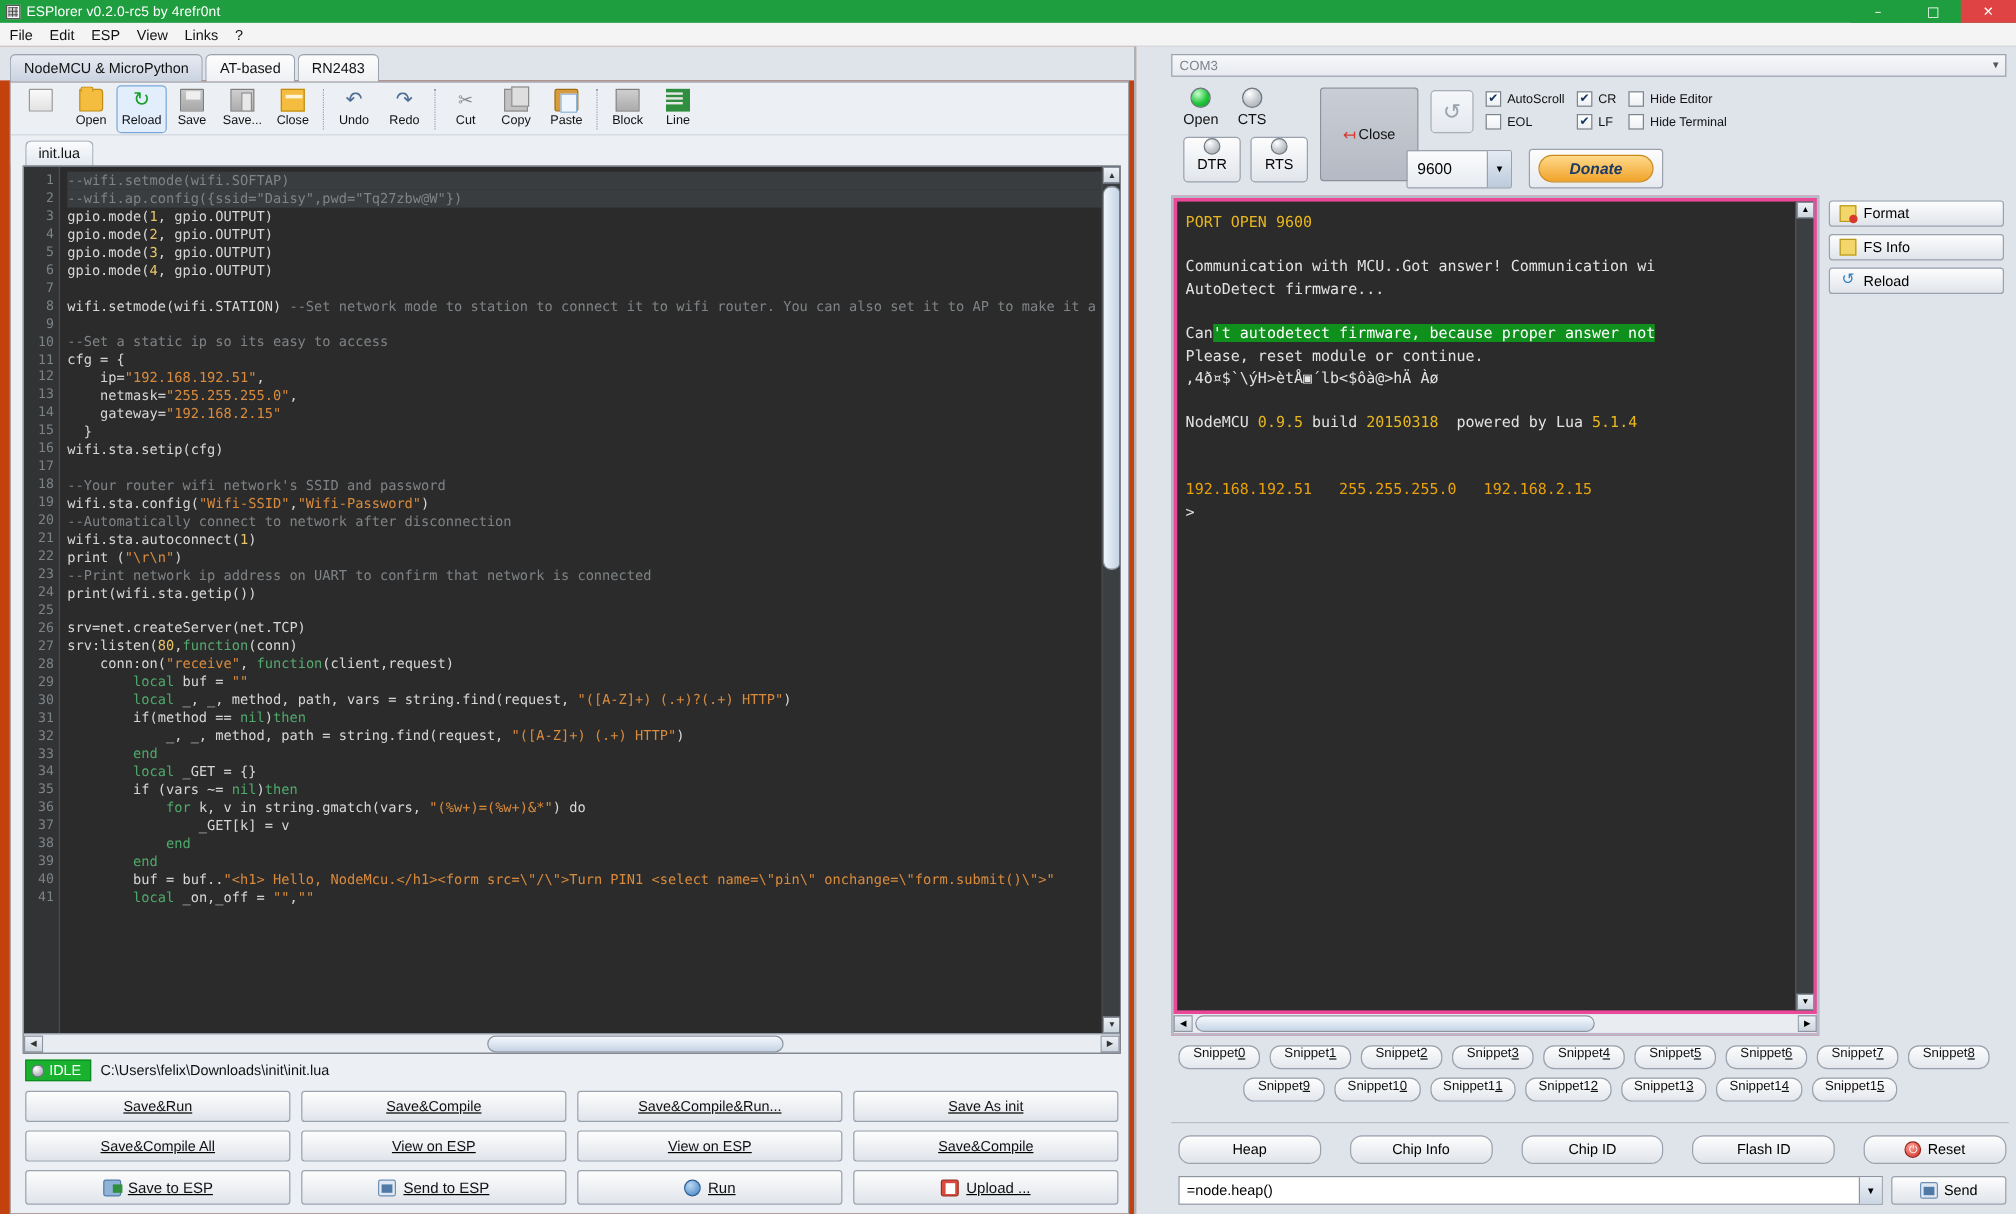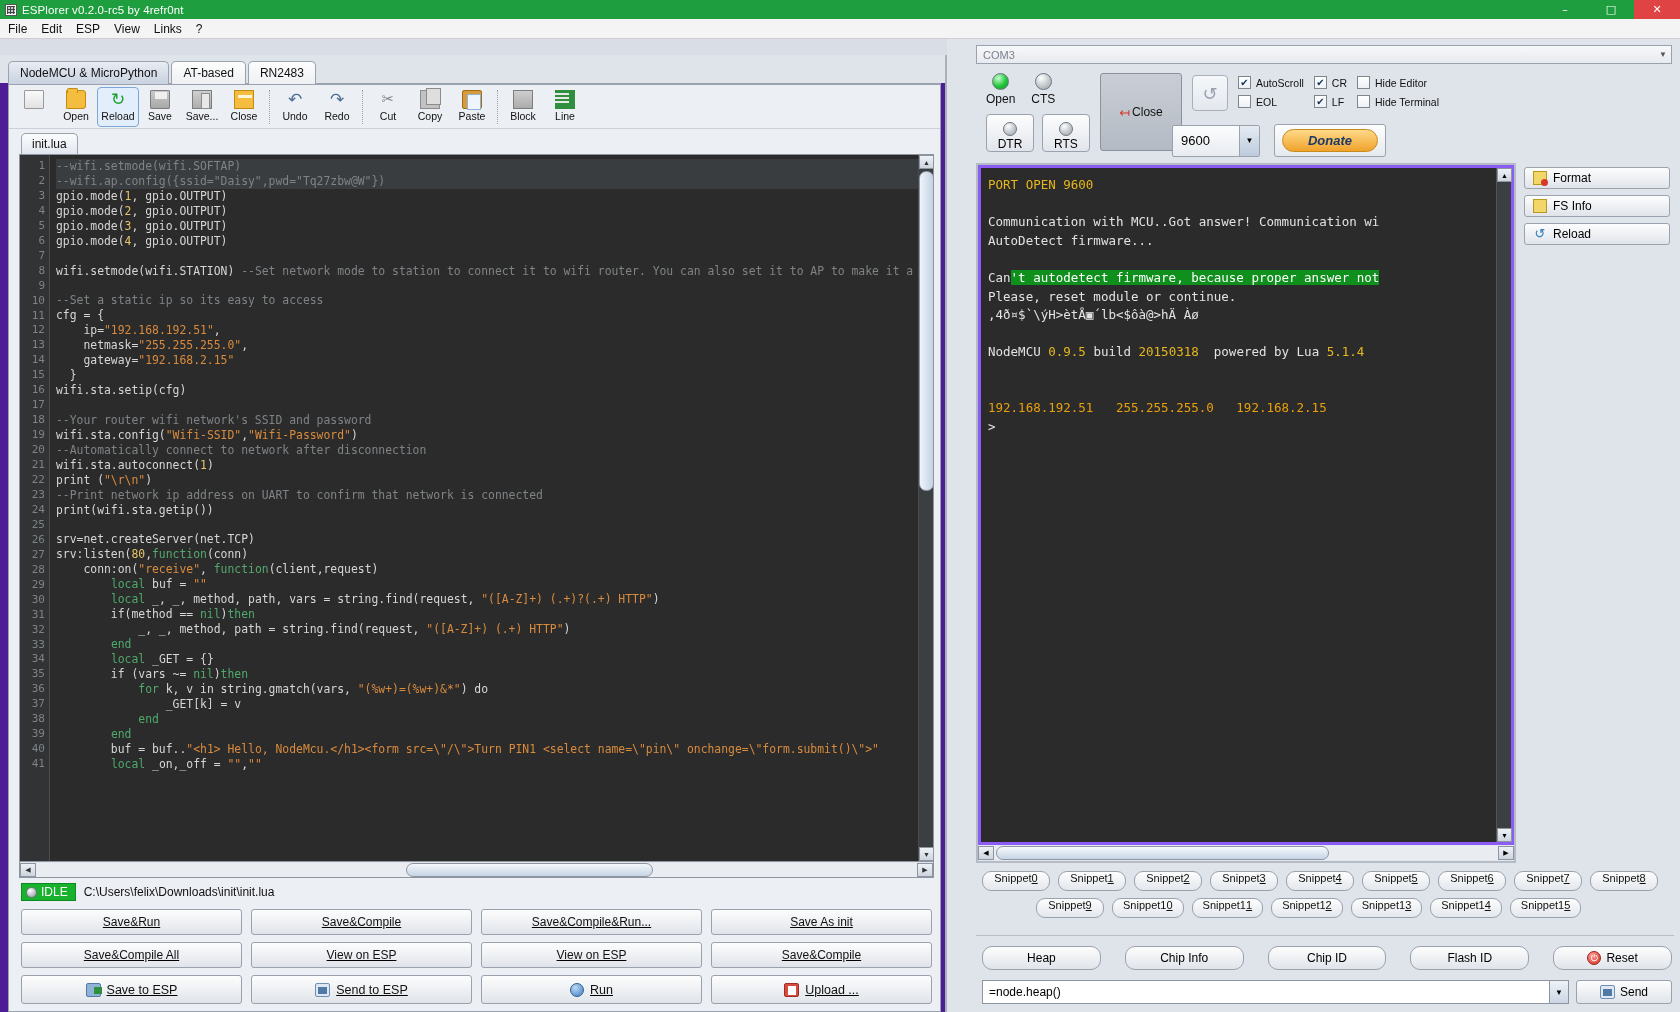--- a/index.html
+++ b/index.html
@@ -40,21 +40,21 @@
   .menubar {
     height: 20px; background: #f4f4f4; border-bottom: 1px solid #cfcfcf;
     display: flex; align-items: center; padding-left: 8px; gap: 14px;
     font-size: 12px; color: #111; flex: 0 0 20px;
   }
   .menubar span { cursor: default; }
 
   
   .body-split { flex: 1 1 auto; display: flex; background: #d9dee6; min-height: 0; }
   .left-pane { width: 947px; flex: 0 0 947px; display: flex; flex-direction: column;
-               background: #4c1d95; border-right: 2px solid #aab1bb; min-height: 0; margin-top: 16px; }
+               background: #c2410c; border-right: 2px solid #aab1bb; min-height: 0; }
   .right-pane { flex: 1 1 auto; display: flex; flex-direction: column; background: #dfe3ea; min-height: 0; padding-left: 23px; }
 
   
   .tabrow-outer { padding: 5px 0 0 8px; background: #dfe3ea; }
   .tabrow { display: flex; align-items: flex-end; gap: 2px; }
   .tab {
     background: linear-gradient(#fdfdfd, #eef0f3);
     border: 1px solid #9aa2ae; border-bottom: none;
     border-radius: 5px 5px 0 0; padding: 4px 11px 4px 11px;
     font-size: 12px; color: #111; position: relative; top: 1px;
@@ -209,21 +209,21 @@
     padding: 4px 4px 6px 10px;
   }
   .led-col { display: flex; flex-direction: column; align-items: center; gap: 2px; }
   .led { width: 17px; height: 17px; border-radius: 50%; border: 1px solid #6d757d; }
   .led.green { background: radial-gradient(circle at 35% 28%, #c9ffd0, #22c63b 55%, #109a26); }
   .led.grey { background: radial-gradient(circle at 35% 28%, #ffffff, #c3c8cd 55%, #9aa0a6); }
   .led-label { font-size: 12px; color: #111; }
   .sqbtn {
     width: 48px; height: 38px; background: linear-gradient(#fdfdfd,#e1e5eb);
     border: 1px solid #9aa2ae; border-radius: 4px; display: flex; flex-direction: column;
-    align-items: center; justify-content: flex-end; font-size: 12px; gap: 1px;
+    align-items: center; justify-content: flex-start; font-size: 12px; gap: 1px;
   }
   .close-big {
     width: 82px; height: 78px; background: linear-gradient(#c9ced6,#b4bac3);
     border: 1px solid #8b929b; border-radius: 3px; display: flex; align-items: center;
     justify-content: center; font-size: 12px; color: #111; gap: 2px;
   }
   .refresh-btn {
     width: 36px; height: 36px; background: linear-gradient(#f5f7fa,#e4e8ee); border: 1px solid #a9b0ba;
     border-radius: 4px; display: flex; align-items: center; justify-content: center;
     color: #9aa2ae; font-size: 18px; font-family: "DejaVu Sans", sans-serif;
@@ -246,21 +246,21 @@
   }
   .donate-pill {
     width: 96px; height: 23px; border-radius: 12px; border: 1px solid #c98a1c;
     background: linear-gradient(#ffd98a,#f0a32b); color: #1b3a66; font-size: 13px; font-style: italic;
     font-weight: bold; display: flex; align-items: center; justify-content: center;
   }
 
   
   .term-area { flex: 1 1 auto; display: flex; min-height: 0; padding: 0 4px 0 6px; }
   .term-box {
-    flex: 1 1 auto; border: 2px solid #b6bcc5; background: #8b5cf6; display: flex; flex-direction: column; min-height: 0;
+    flex: 1 1 auto; border: 2px solid #b6bcc5; background: #ec4899; display: flex; flex-direction: column; min-height: 0;
   }
   .term-inner { flex: 1 1 auto; display: flex; min-height: 0; background: #2b2b2b; margin: 3px; }
   .term-text {
     flex: 1 1 auto; color: #e2e2e2; font-family: "DejaVu Sans Mono", monospace; font-size: 12.5px;
     line-height: 18.6px; padding: 8px 0 0 7px; white-space: pre; overflow: hidden;
   }
   .t-yellow { color: #e8b71d; }
   .t-hl { background: #0f8f1c; color: #ffffff; }
   .t-orange { color: #e8a00d; }
   .term-v {

